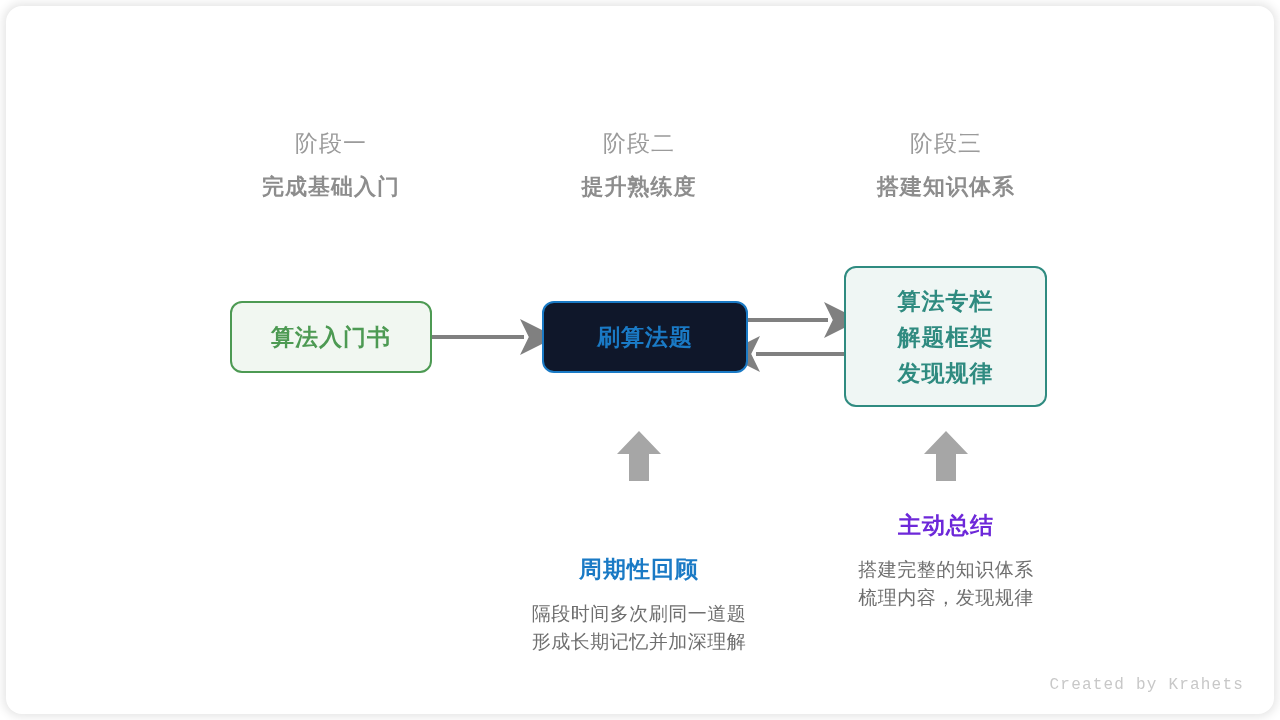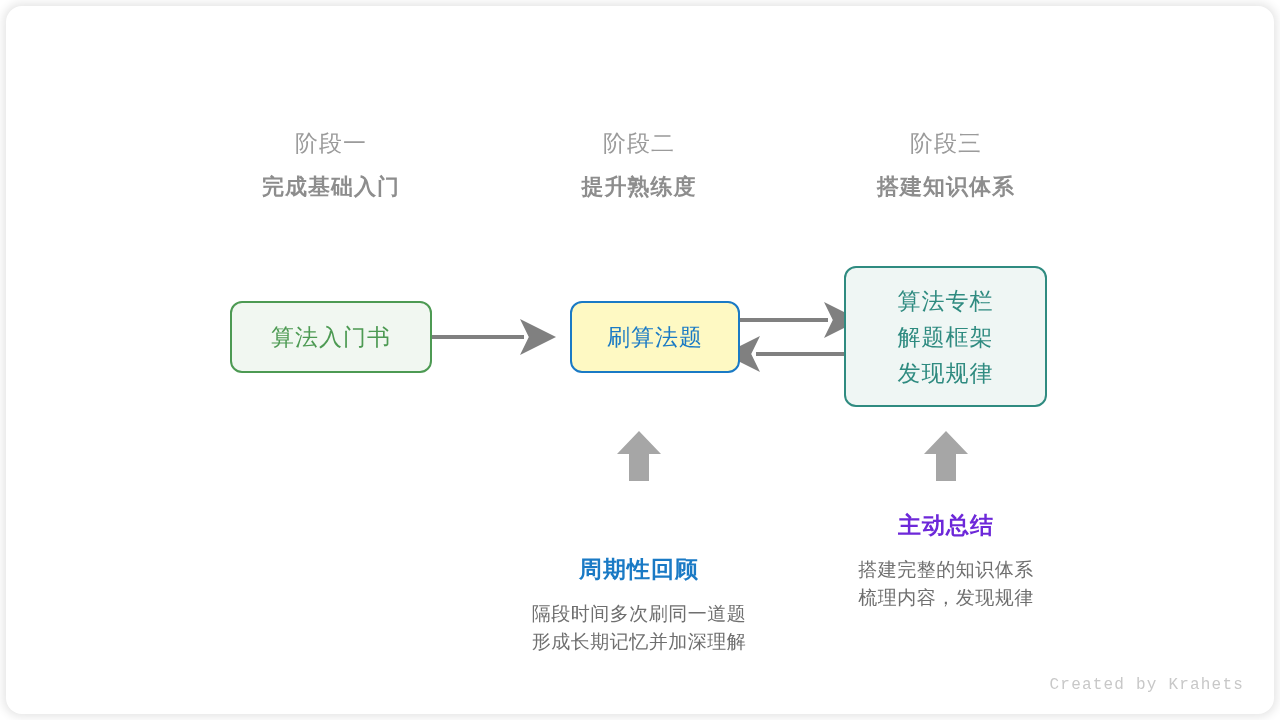--- a/index.html
+++ b/index.html
@@ -63,37 +63,37 @@
     box-sizing: border-box;
     border-radius: 12px;
     display: flex;
     flex-direction: column;
     align-items: center;
     justify-content: center;
     letter-spacing: 1px;
   }
   .node-line {
     font-size: 23px;
-    font-weight: 400;
+    font-weight: 700;
     line-height: 36px;
     white-space: nowrap;
   }
 
   #node-book {
     left: 230px; top: 301px;
     width: 202px; height: 72px;
     background: #f1f7f1;
     border: 2px solid #4d9a53;
   }
   #node-book .node-line { color: #4d9a53; }
 
   #node-practice {
-    left: 570px; top: 301px;
-    width: 170px; height: 72px;
-    background: #fef9c3;
+    left: 542px; top: 301px;
+    width: 206px; height: 72px;
+    background: #0f172a;
     border: 2px solid #1a7ac5;
   }
   #node-practice .node-line { color: #1a7ac5; }
 
   #node-resources {
     left: 844px; top: 266px;
     width: 203px; height: 141px;
     background: #eff6f4;
     border: 2px solid #2f8b80;
   }

